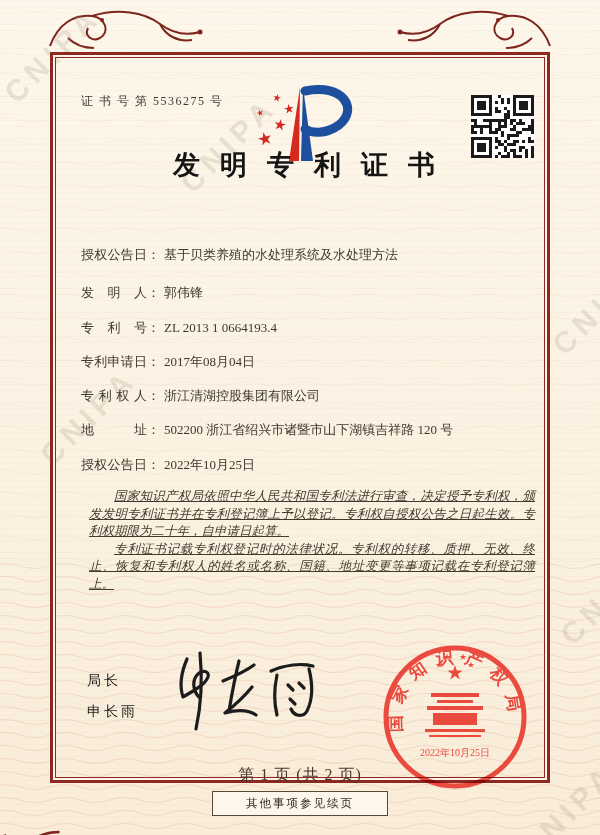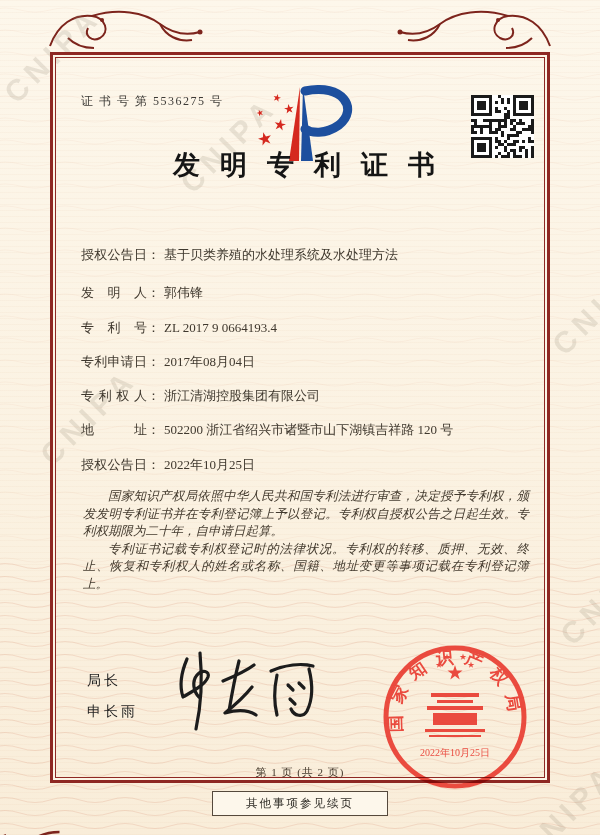--- a/index.html
+++ b/index.html
@@ -24,28 +24,28 @@
          box-sizing:border-box;}
   .cert-no{position:absolute;left:28px;top:38px;font-size:12px;letter-spacing:1.5px;color:#3c3a36;}
   .logo{position:absolute;left:194px;top:30px;}
   .qr{position:absolute;left:418px;top:40px;}
   .title{position:absolute;left:0;right:0;top:92px;margin:0;text-align:center;
          font-size:27px;font-weight:bold;color:#151515;letter-spacing:20px;padding-left:28px;}
   .frow{position:absolute;left:28px;right:24px;font-size:13px;color:#3f382e;white-space:nowrap;}
   .frow .lab{display:inline-block;width:66px;text-align:justify;text-align-last:justify;vertical-align:bottom;}
   .frow .colon{margin-right:4px;}
   .grant2{position:absolute;left:260px;top:0;}
-  .paras{position:absolute;left:30px;top:433px;width:446px;color:#433a2e;}
+  .paras{position:absolute;left:36px;top:433px;width:446px;color:#433a2e;text-decoration:underline;}
   .paras p{margin:0;font-size:12.5px;line-height:17.5px;text-indent:2em;text-align:justify;font-style:italic;}
   .director{position:absolute;left:34px;top:610px;font-family:"Liberation Sans","DejaVu Sans",sans-serif;
             font-size:14px;color:#1f1f1f;letter-spacing:3px;z-index:3;margin-top:7px;}
   .director div{margin-bottom:13px;}
   .sig{position:absolute;left:100px;top:592px;z-index:3;overflow:visible;}
   .seal{position:absolute;left:328px;top:588px;z-index:4;opacity:.9;mix-blend-mode:multiply;overflow:visible;}
-  .page-info{position:absolute;left:0;right:0;top:710px;text-align:center;font-size:11px;
+  .page-info{position:absolute;left:0;right:0;top:710px;text-align:center;font-size:16px;
              letter-spacing:1px;color:#44392c;}
   .note-box{position:absolute;left:50%;top:791px;transform:translateX(-50%);z-index:2;
             border:1px solid #55493c;background:#fdf7eb;padding:4px 33px;
             font-size:11.5px;letter-spacing:2px;color:#33302a;white-space:nowrap;}
 </style>
 </head>
 <body>
 
 <div class="page">
 
@@ -282,21 +282,21 @@
 
     <h1 class="title">发明专利证书</h1>
 
     <div class="frow" style="top:191px">
       <span class="lab">授权公告日</span><span class="colon">：</span><span class="val">基于贝类养殖的水处理系统及水处理方法</span>
     </div>
     <div class="frow" style="top:229px">
       <span class="lab">发明人</span><span class="colon">：</span><span class="val">郭伟锋</span>
     </div>
     <div class="frow" style="top:264px">
-      <span class="lab">专利号</span><span class="colon">：</span><span class="val">ZL 2017 9 0664193.4</span>
+      <span class="lab">专利号</span><span class="colon">：</span><span class="val">ZL 2013 1 0664193.4</span>
     </div>
     <div class="frow" style="top:298px">
       <span class="lab">专利申请日</span><span class="colon">：</span><span class="val">2017年08月04日</span>
     </div>
     <div class="frow" style="top:332px">
       <span class="lab">专利权人</span><span class="colon">：</span><span class="val">浙江清湖控股集团有限公司</span>
     </div>
     <div class="frow" style="top:366px">
       <span class="lab">地址</span><span class="colon">：</span><span class="val">502200 浙江省绍兴市诸暨市山下湖镇吉祥路 120 号</span>
     </div>

